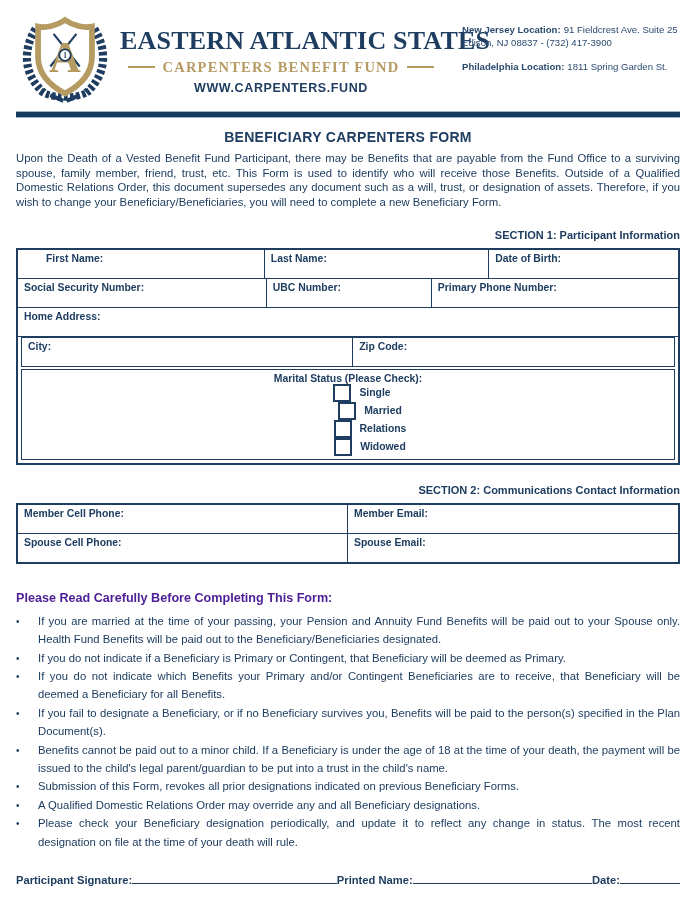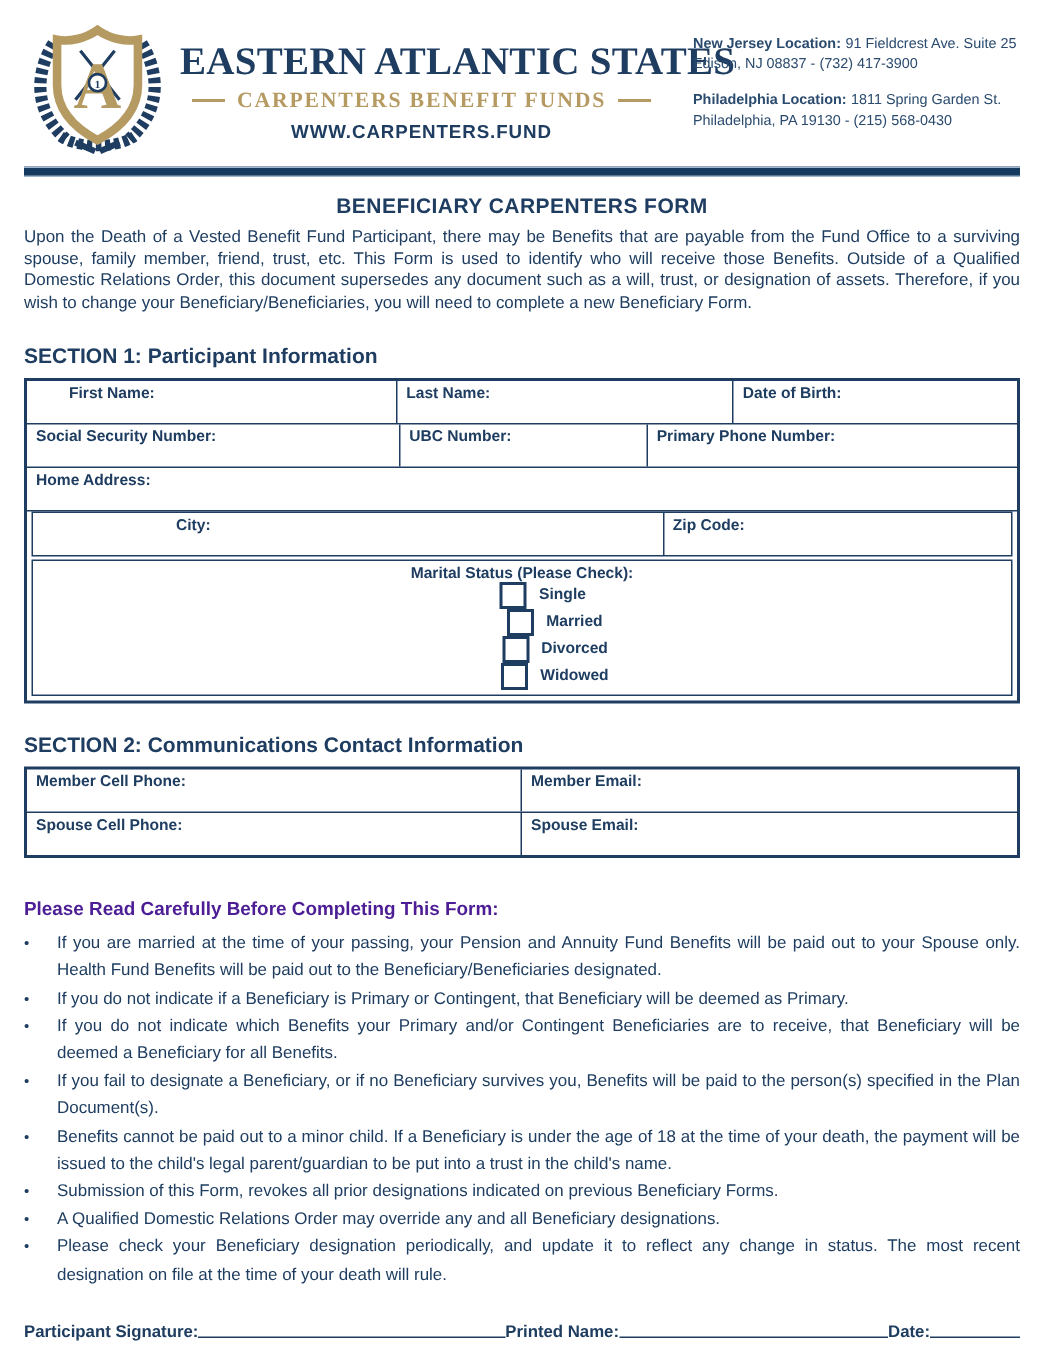--- a/index.html
+++ b/index.html
@@ -27,28 +27,28 @@
   .org-url { margin-top:5px; font-weight:bold; font-size:12.5px; letter-spacing:0.6px; color:#1e3d60; }
   .hdr-right { width:218px; padding-top:9px; font-size:9.6px; line-height:1.38; color:#2a4a6e; }
   .loc-block { margin-bottom:11px; }
   .loc-label { font-weight:bold; margin-right:3px; }
   
   .bar { margin-top:5px; height:7px; background:#143a5f; border-top:1px solid #9db4cb; border-bottom:1px solid #9db4cb; }
   
   .doc-title { margin-top:11px; text-align:center; font-size:14px; font-weight:bold; letter-spacing:0.3px; color:#1e3d60; }
   .intro { margin-top:6px; font-size:11.3px; line-height:1.30; text-align:justify; color:#1e3d60; }
   
-  .sec-head { margin-top:19px; font-size:14px; font-weight:bold; color:#1e3d60; }
+  .sec-head { margin-top:19px; font-size:11px; font-weight:bold; color:#1e3d60;text-align:right; }
   .tbl { margin-top:7px; border:2px solid #1e3d60; }
   .trow { display:flex; border-bottom:1.5px solid #1e3d60; }
   .trow:last-child { border-bottom:none; }
   .cell { min-height:28px; padding:3px 6px; font-size:10.4px; font-weight:bold; border-right:1.5px solid #1e3d60; }
   .cell:last-child { border-right:none; }
   .inset { padding:0 3px 3px 3px; }
-  .irow { display:flex; border:1.5px solid #1e3d60; margin-top:0;justify-content:center; }
+  .irow { display:flex; border:1.5px solid #1e3d60; margin-top:0; }
   .irow + .irow { margin-top:2px; }
   .irow .cell:last-child { border-right:none; }
   
   .marital { align-items:center; min-height:28px; padding:3px 6px;flex-direction:column; }
   .marital-lbl { font-size:10.4px; font-weight:bold; }
   .mopt { display:flex; align-items:center; margin-left:44px; cursor:pointer; }
   .mopt.first { margin-left:28px; }
   .cb { width:18px; height:18px; border:2px solid #1e3d60; background:#fff; flex:none; }
   .mlbl { margin-left:8px; font-size:10.4px; font-weight:bold; }
   
@@ -87,34 +87,33 @@
           <path d="M46,24 L78,64 M74,24 L42,64" stroke="#1e3d60" stroke-width="2.6"></path>
           <text x="60" y="71" font-size="54" font-weight="bold" fill="#b59a62" text-anchor="middle" font-family="Liberation Serif, serif">A</text>
           <circle cx="60" cy="50" r="7" fill="#ffffff" stroke="#1e3d60" stroke-width="2.2"></circle>
           <text x="60" y="54" font-size="9" font-weight="bold" fill="#1e3d60" text-anchor="middle" font-family="Liberation Serif, serif">1</text>
         </svg>
       </div>
       <div class="org-text">
         <div class="org-name">EASTERN ATLANTIC STATES</div>
         <div class="org-sub">
           <span class="rule"></span>
-          <span class="sub-txt">CARPENTERS BENEFIT FUNDS</span>
+          <span class="sub-txt">CARPENTERS BENEFIT FUND</span>
           <span class="rule"></span>
         </div>
         <div class="org-url">WWW.CARPENTERS.FUND</div>
       </div>
     </div>
     <div class="hdr-right">
       <div class="loc-block">
         <span class="loc-label">New Jersey Location:</span><span>91 Fieldcrest Ave. Suite 25</span>
         <div>Edison, NJ 08837  -  (732) 417-3900</div>
       </div>
       <div class="loc-block">
         <span class="loc-label">Philadelphia Location:</span><span>1811 Spring Garden St.</span>
-        <div>Philadelphia, PA 19130  -  (215) 568-0430</div>
       </div>
     </div>
   </div>
 
   <div class="bar"></div>
 
   <div class="doc-title">BENEFICIARY CARPENTERS FORM</div>
   <p class="intro">Upon the Death of a Vested Benefit Fund Participant, there may be Benefits that are payable from the Fund Office to a surviving spouse, family member, friend, trust, etc. This Form is used to identify who will receive those Benefits. Outside of a Qualified Domestic Relations Order, this document supersedes any document such as a will, trust, or designation of assets. Therefore, if you wish to change your Beneficiary/Beneficiaries, you will need to complete a new Beneficiary Form.</p>
 
   <div class="sec-head">SECTION 1: Participant Information</div>
@@ -142,21 +141,21 @@
         <span class="mopt first">
           <span class="cb"></span>
           <span class="mlbl">Single</span>
         </span>
         <span class="mopt">
           <span class="cb"></span>
           <span class="mlbl">Married</span>
         </span>
         <span class="mopt">
           <span class="cb"></span>
-          <span class="mlbl">Divorced</span>
+          <span class="mlbl">Relations</span>
         </span>
         <span class="mopt">
           <span class="cb"></span>
           <span class="mlbl">Widowed</span>
         </span>
       </div>
     </div>
   </div>
 
   <div class="sec-head">SECTION 2: Communications Contact Information</div>

